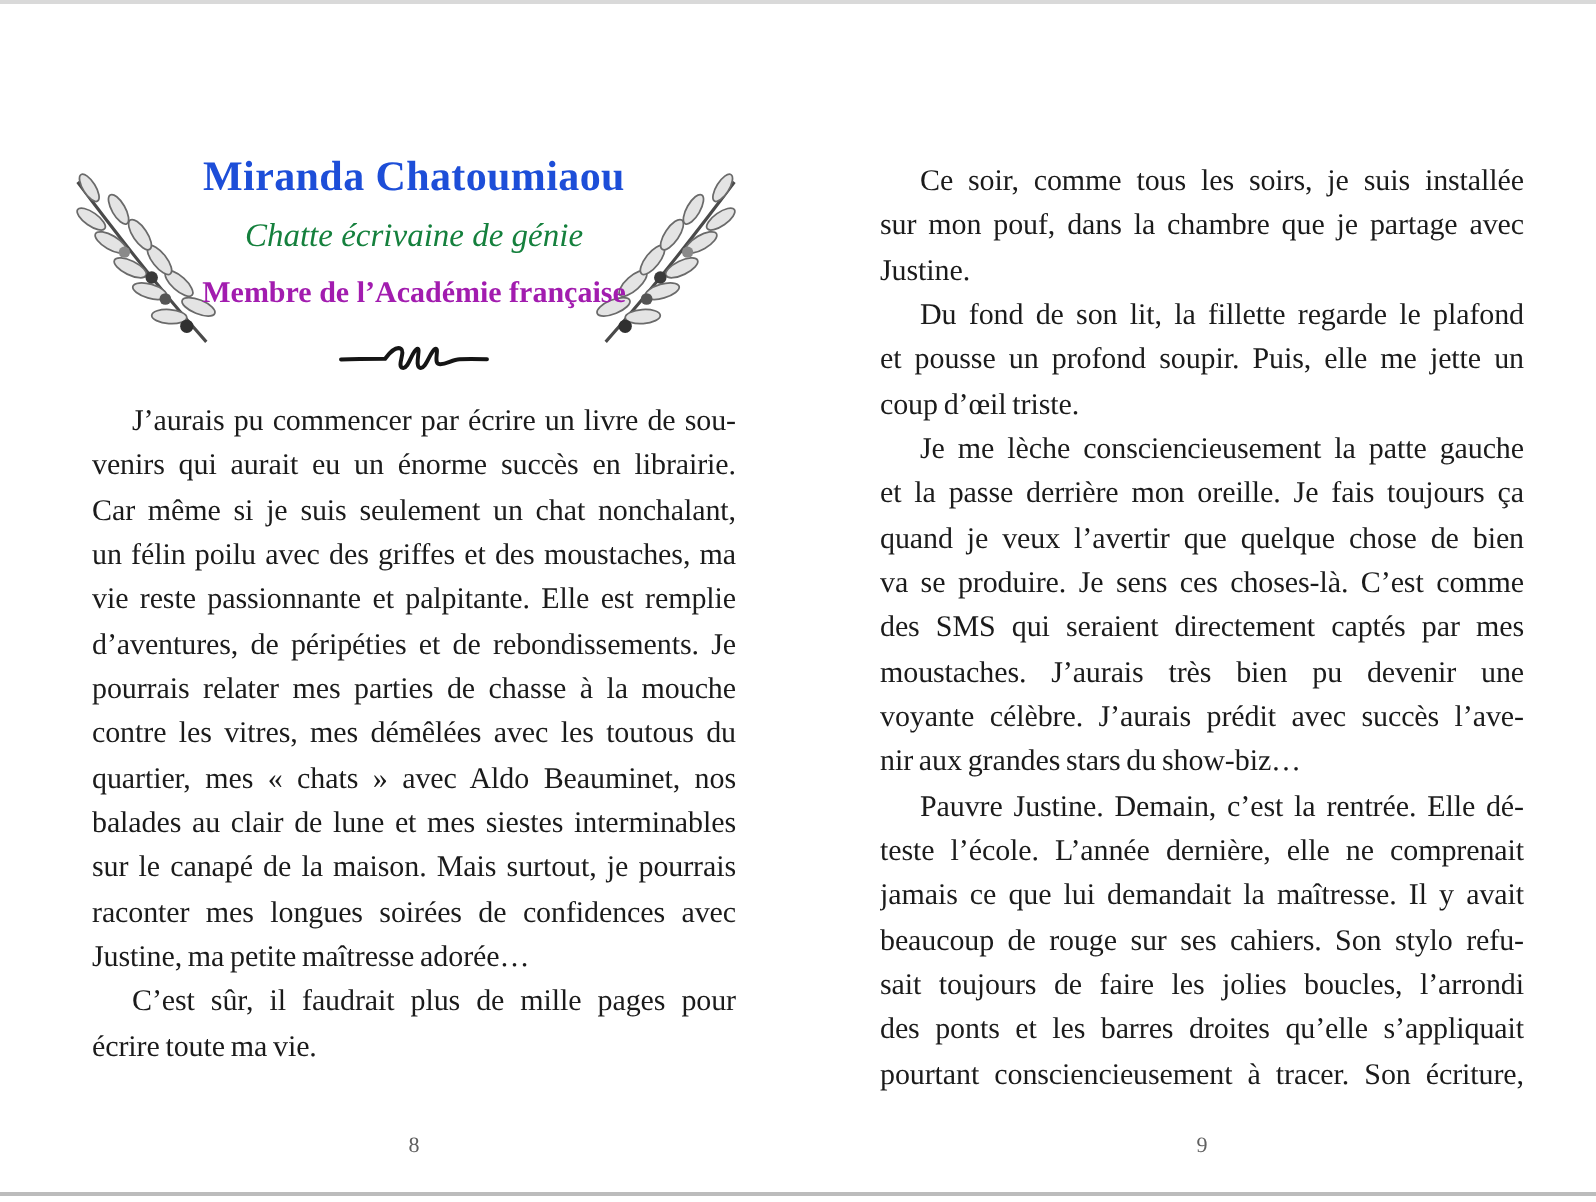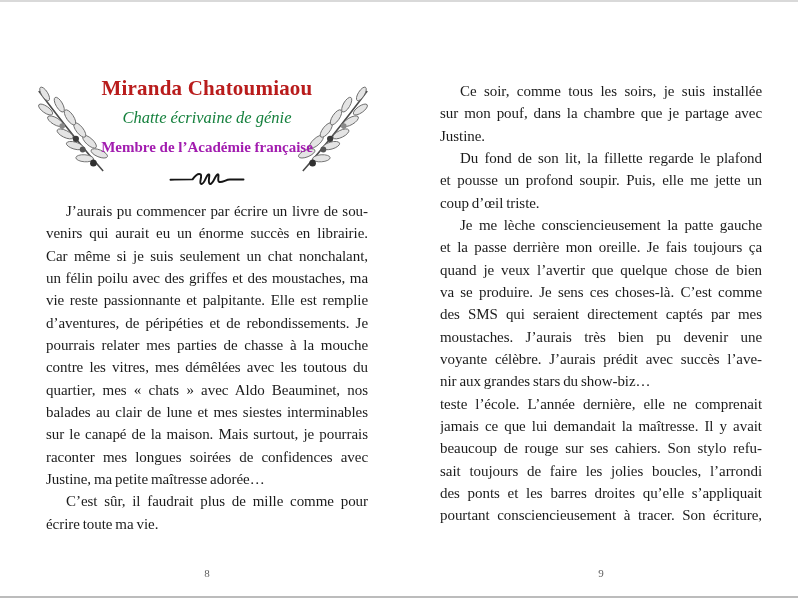--- a/index.html
+++ b/index.html
@@ -13,21 +13,21 @@
   .frame-bottom { position:absolute; bottom:3px; left:0; right:0; height:2px; background:#bcbcbc; }
 
   .page { position:absolute; top:0; width:322px; height:601px; }
   .page-left  { left:46px; }
   .page-right { left:440px; }
 
   
   .hdr-title {
     position:absolute; left:-10px; right:-10px; top:76px;
     text-align:center; font-size:21px; font-weight:bold;
-    line-height:24px; color:#b91c1c; letter-spacing:0.2px;
+    line-height:24px; color:#1d4ed8; letter-spacing:0.2px;
   }
   .hdr-subtitle {
     position:absolute; left:0; right:0; top:107px;
     text-align:center; font-style:italic; font-size:16.5px;
     line-height:22px; color:#15803d;
   }
   .hdr-affil {
     position:absolute; left:-14px; right:-14px; top:137px;
     text-align:center; font-weight:bold; font-size:15px;
     line-height:20px; color:#a21caf;
@@ -125,21 +125,21 @@
           <div class="bline">d’aventures, de péripéties et de rebondissements. Je</div>
           <div class="bline">pourrais relater mes parties de chasse à la mouche</div>
           <div class="bline">contre les vitres, mes démêlées avec les toutous du</div>
           <div class="bline">quartier, mes « chats » avec Aldo Beauminet, nos</div>
           <div class="bline">balades au clair de lune et mes siestes interminables</div>
           <div class="bline">sur le canapé de la maison. Mais surtout, je pourrais</div>
           <div class="bline">raconter mes longues soirées de confidences avec</div>
           <div class="bline endpara">Justine, ma petite maîtresse adorée…</div>
         </div>
         <div>
-          <div class="bline first">C’est sûr, il faudrait plus de mille comme pour</div>
+          <div class="bline first">C’est sûr, il faudrait plus de mille pages pour</div>
           <div class="bline endpara">écrire toute ma vie.</div>
         </div>
       </div>
 
     <div class="pagenum">8</div>
   </div>
 
   <div class="page page-right">
     <div class="body-text body-right">
         <div>
@@ -156,20 +156,21 @@
           <div class="bline first">Je me lèche consciencieusement la patte gauche</div>
           <div class="bline">et la passe derrière mon oreille. Je fais toujours ça</div>
           <div class="bline">quand je veux l’avertir que quelque chose de bien</div>
           <div class="bline">va se produire. Je sens ces choses-là. C’est comme</div>
           <div class="bline">des SMS qui seraient directement captés par mes</div>
           <div class="bline">moustaches. J’aurais très bien pu devenir une</div>
           <div class="bline">voyante célèbre. J’aurais prédit avec succès l’ave-</div>
           <div class="bline endpara">nir aux grandes stars du show-biz…</div>
         </div>
         <div>
+          <div class="bline first">Pauvre Justine. Demain, c’est la rentrée. Elle dé-</div>
           <div class="bline">teste l’école. L’année dernière, elle ne comprenait</div>
           <div class="bline">jamais ce que lui demandait la maîtresse. Il y avait</div>
           <div class="bline">beaucoup de rouge sur ses cahiers. Son stylo refu-</div>
           <div class="bline">sait toujours de faire les jolies boucles, l’arrondi</div>
           <div class="bline">des ponts et les barres droites qu’elle s’appliquait</div>
           <div class="bline">pourtant consciencieusement à tracer. Son écriture,</div>
         </div>
       </div>
     <div class="pagenum">9</div>
   </div>

